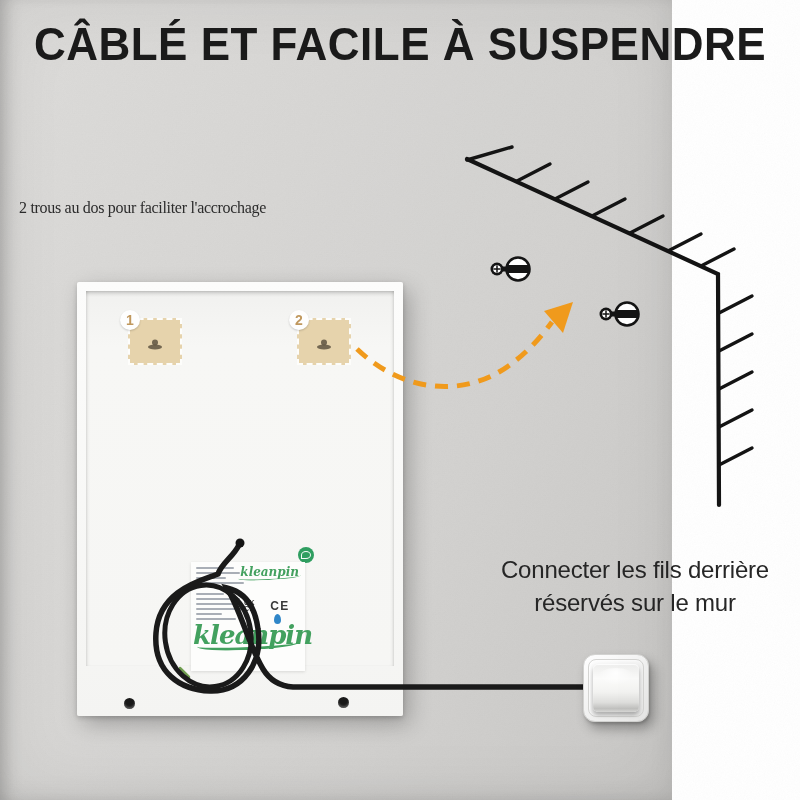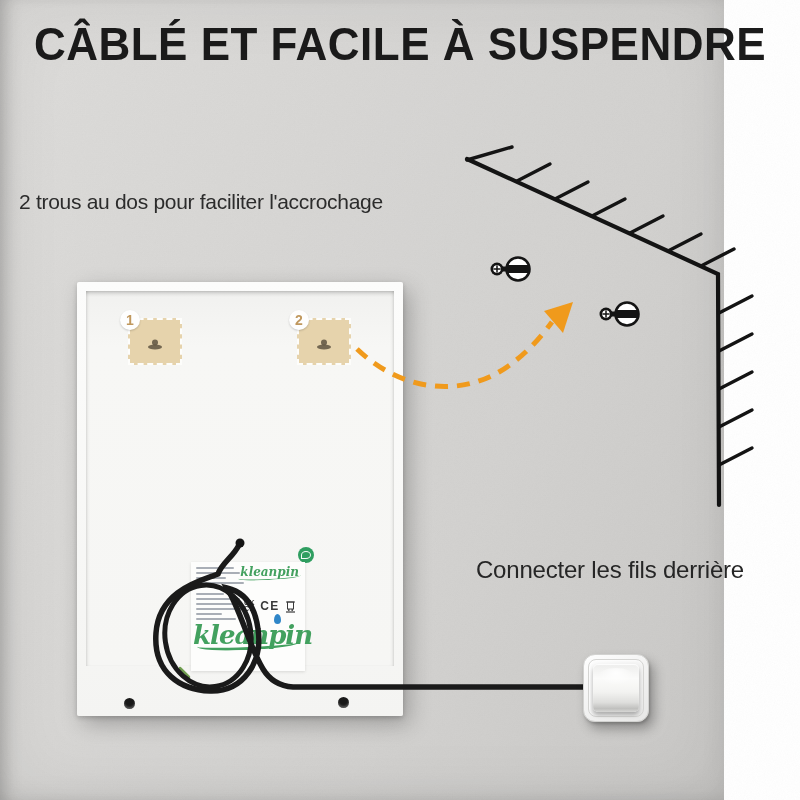--- a/index.html
+++ b/index.html
@@ -1,29 +1,29 @@
 <!DOCTYPE html>
 <html><head>
 <meta charset="utf-8">
 <style>
   html,body{margin:0;padding:0;}
   body{width:800px;height:800px;overflow:hidden;font-family:"Liberation Sans",sans-serif;}
-  .scene{position:relative;width:724px;height:800px;
+  .scene{position:relative;width:672px;height:800px;
     background:linear-gradient(115deg,#dcdbd9 0%,#d7d6d4 35%,#d2d1cf 65%,#c8c7c5 100%);}
   .scene::after{content:"";position:absolute;inset:0;pointer-events:none;z-index:9;
     box-shadow:inset 14px 0 18px -10px rgba(0,0,0,.22), inset 0 0 70px rgba(0,0,0,.07),
                inset -6px -10px 30px -12px rgba(0,0,0,.10);}
   .noise{position:absolute;inset:0;z-index:1;opacity:.55;pointer-events:none;}
 
   .page-title{position:absolute;top:12px;left:0;width:800px;height:64px;z-index:7;
     display:flex;align-items:center;justify-content:center;
     font-size:44px;font-weight:bold;letter-spacing:.5px;color:#1b1b1b;
     transform:scaleY(1.06);}
-  .hanging-note{position:absolute;left:19px;top:190px;z-index:7;
-    font-size:21px;color:#2c2c2c;letter-spacing:-.3px;}
+  .hanging-note{position:absolute;left:19px;top:199px;z-index:7;
+    font-size:16px;color:#2c2c2c;letter-spacing:-.3px;font-family:Liberation Serif, serif;}
 
   
   .mirror{position:absolute;left:77px;top:282px;width:326px;height:434px;z-index:3;
     background:linear-gradient(180deg,#fcfcfb,#f4f4f2);border-radius:2px;
     box-shadow:6px 8px 22px rgba(0,0,0,.25), 0 2px 5px rgba(0,0,0,.18);}
   .panel{position:absolute;left:9px;top:9px;width:308px;height:375px;
     background:linear-gradient(180deg,#f1f1ef 0%,#f7f7f5 15%,#f6f6f4 100%);
     box-shadow:inset 0 4px 5px -3px rgba(0,0,0,.30), inset 3px 0 4px -3px rgba(0,0,0,.18),
                inset -3px 0 4px -3px rgba(0,0,0,.18);}
   .dot{position:absolute;width:11px;height:11px;border-radius:50%;background:#191919;
@@ -46,36 +46,36 @@
     box-shadow:0 1px 3px rgba(0,0,0,.12);}
   .bars{position:absolute;display:flex;flex-direction:column;gap:3px;}
   .bars span{display:block;height:2px;background:#a9aeb6;border-radius:1px;}
   .bars.b1{left:5px;top:5px;}
   .bars.b2{left:5px;top:31px;}
   .brand-sm{position:absolute;right:6px;top:3px;font-family:"DejaVu Serif",serif;
     font-style:italic;font-weight:bold;font-size:12px;color:#43a15f;}
   .brand-sm i{position:absolute;left:-2px;right:-2px;bottom:-1px;height:5px;
     border-bottom:1.5px solid #43a15f;border-radius:50%;transform:rotate(-3deg);}
   .marks{position:absolute;left:53px;top:36px;width:58px;height:16px;display:flex;
-    align-items:center;gap:5px;color:#3a3a3a;}
+    align-items:center;gap:15px;color:#3a3a3a;}
   .ukca{font-size:7px;font-weight:bold;line-height:6.5px;letter-spacing:.5px;}
   .ce{font-size:12px;font-weight:bold;letter-spacing:1.5px;}
   .brand-big{position:absolute;left:2px;top:58px;width:110px;text-align:center;
     font-family:"DejaVu Serif",serif;font-style:italic;font-weight:bold;
     font-size:26px;color:#43a15f;letter-spacing:-1px;}
   .brand-big i{position:absolute;left:4px;right:4px;bottom:0px;height:8px;
     border-bottom:3px solid #43a15f;border-radius:50%;transform:rotate(-2.5deg);}
   .drop{position:absolute;left:81px;top:-6px;width:7px;height:10px;background:#2f86c8;
     border-radius:50% 50% 50% 50% / 60% 60% 40% 40%;}
   .eco{position:absolute;left:212px;top:256px;width:16px;height:16px;border-radius:50%;
     background:#2f9e60;display:flex;align-items:center;justify-content:center;}
   .eco b{width:8px;height:6px;border:1.3px solid #fff;border-radius:50% 50% 50% 0;opacity:.95;}
 
   
-  .wiring-note{position:absolute;left:460px;top:553px;width:300px;z-index:7;text-align:center;
+  .wiring-note{position:absolute;left:485px;top:553px;width:300px;z-index:7;text-align:center;
     font-size:24px;line-height:33px;color:#262626;letter-spacing:-.2px;}
 
   
   .lineart{position:absolute;inset:0;z-index:5;pointer-events:none;}
 
   
   .switch{position:absolute;left:583px;top:654px;width:66px;height:68px;z-index:6;
     border-radius:12px;background:linear-gradient(145deg,#fefefe,#e7e7e6);
     border:1px solid #d2d2d0;box-sizing:border-box;
     box-shadow:5px 7px 12px rgba(0,0,0,.30),1px 2px 3px rgba(0,0,0,.18);}
@@ -228,20 +228,21 @@
         C 255 606 244 592 227 588
         C 241 611 249 646 263 669
         C 269 679 278 686 293 687
         L 584 687"></path>
       <circle cx="240" cy="543" r="4.5" fill="#141414" stroke="none"></circle>
     </g>
   </svg>
 
   <div class="wiring-note">
     <div>Connecter les fils derrière</div>
+    <div>réservés sur le mur</div>
   </div>
 
   <div class="switch">
     <div class="switch-frame"></div>
     <div class="rocker">
       <div class="rocker-shine"></div>
     </div>
   </div>
 
 </div>

